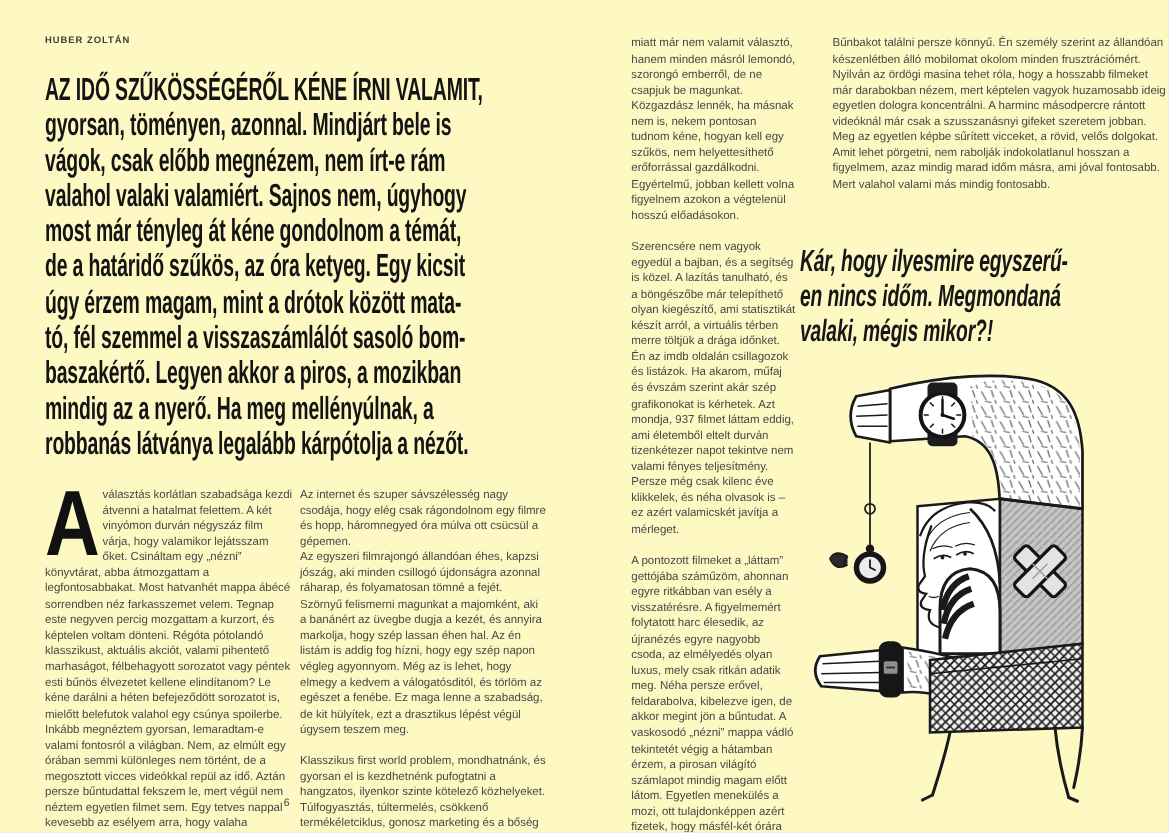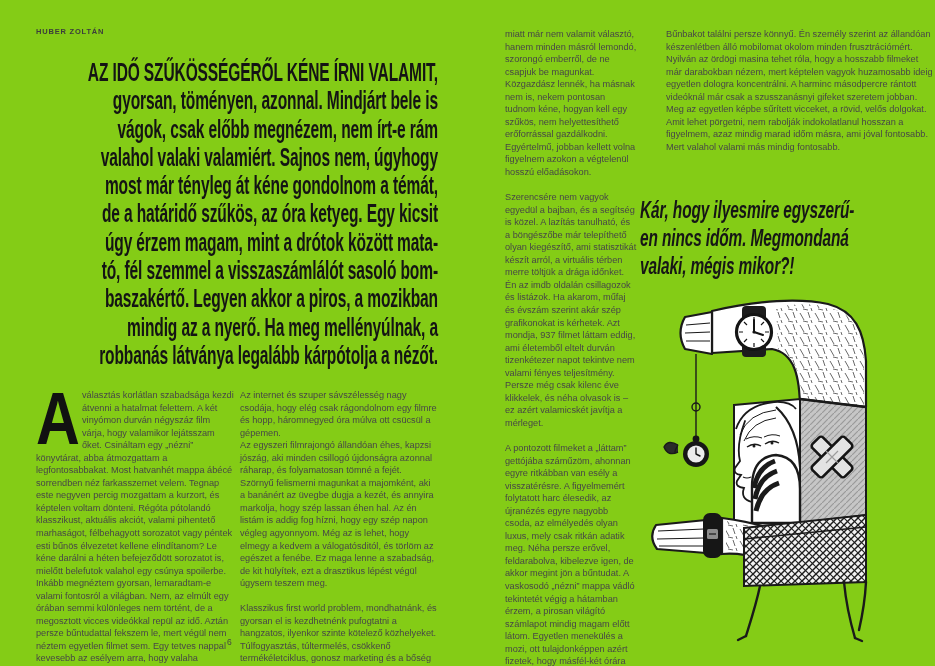--- a/index.html
+++ b/index.html
@@ -1,32 +1,32 @@
 <!DOCTYPE html>
 <html lang="hu"><head>
 <meta charset="utf-8">
 <style>
   html,body{margin:0;padding:0;background:#e8e8e8;}
   #canvas{
     position:relative;
     width:935px;height:666px;
-    background:#84cc16;
+    background:#fef9c3;
     margin:0 auto;
     overflow:hidden;
     font-family:"Liberation Sans","DejaVu Sans",sans-serif;
     color:#474747;
   }
   .abs{position:absolute;}
   
   #byline{
     left:36px;top:27px;
     font-size:7.5px;letter-spacing:.8px;color:#3c3c3c;font-weight:bold;
   }
   
-  #headline-box{left:36px;top:58px;width:402px;height:318px;overflow:visible;text-align:right;}
+  #headline-box{left:36px;top:58px;width:402px;height:318px;overflow:visible;}
   #headline{
     width:660px;
     transform:scaleX(0.609);transform-origin:0 0;
     font-size:25.5px;line-height:28.3px;font-weight:bold;
     color:#141414;letter-spacing:-0.2px;
     white-space:pre-line;
   }
   
   .bodycol{font-size:9.2px;line-height:12.55px;text-align:left;}
   #col1{left:36px;top:389px;width:198px;}

